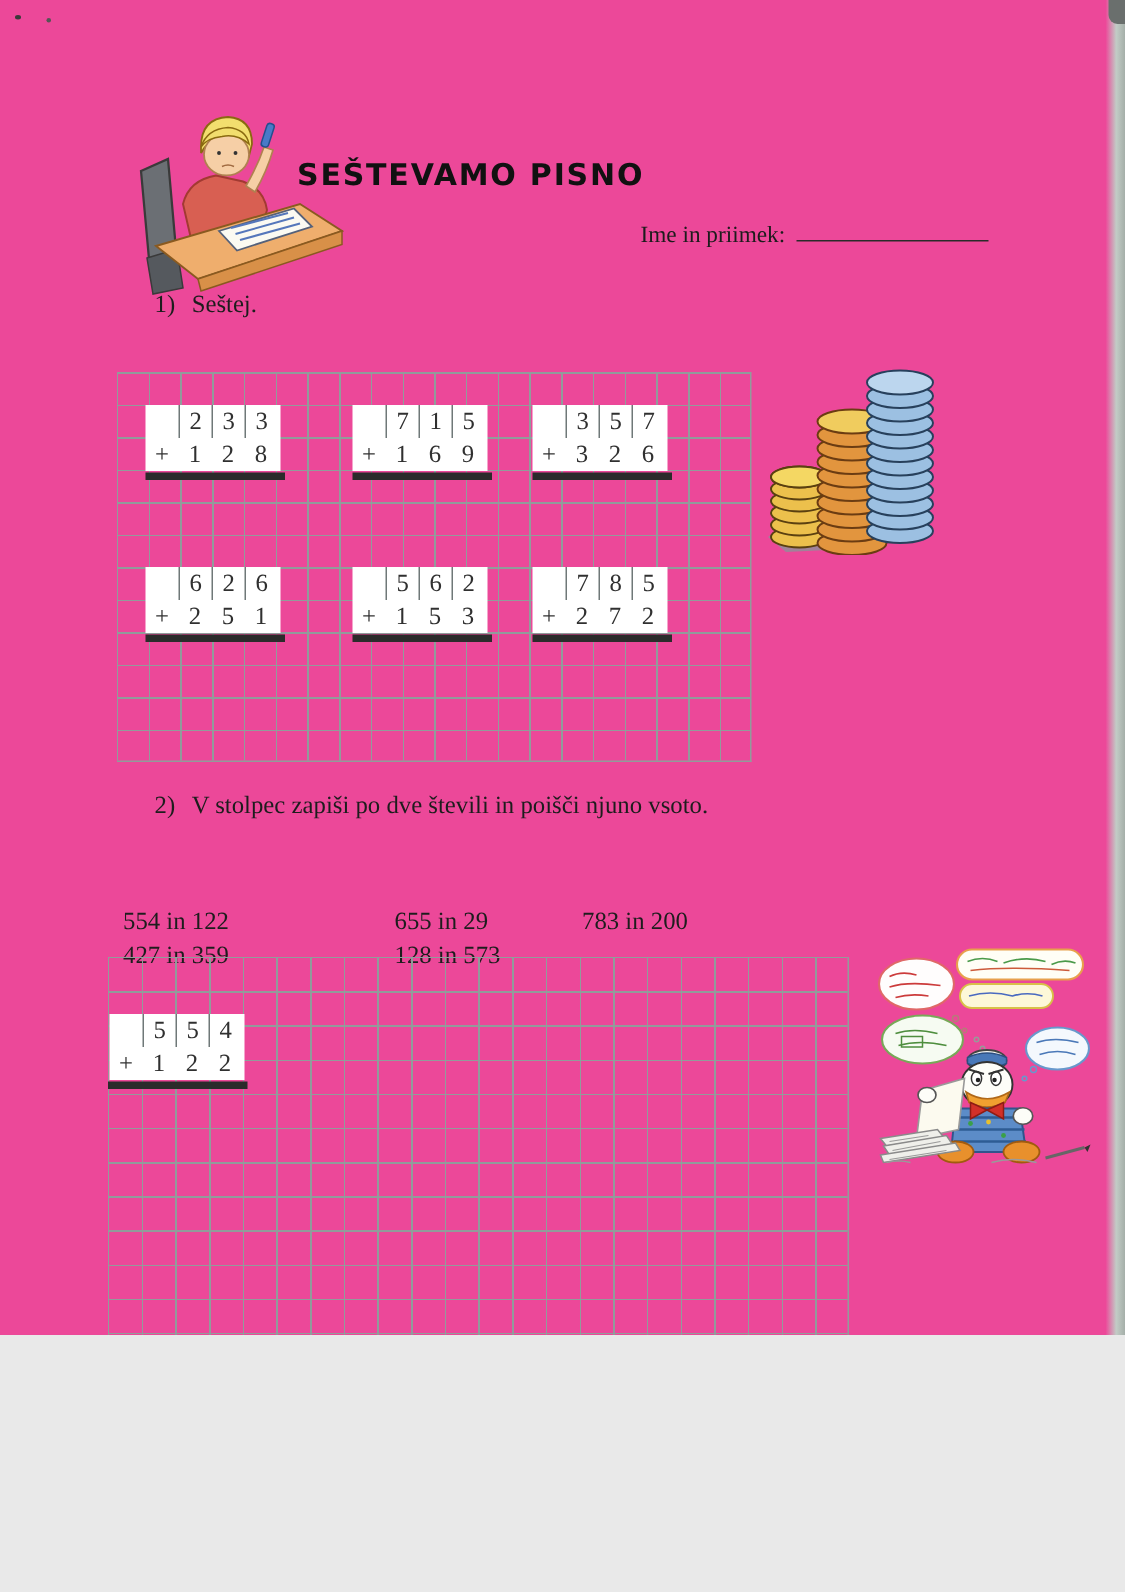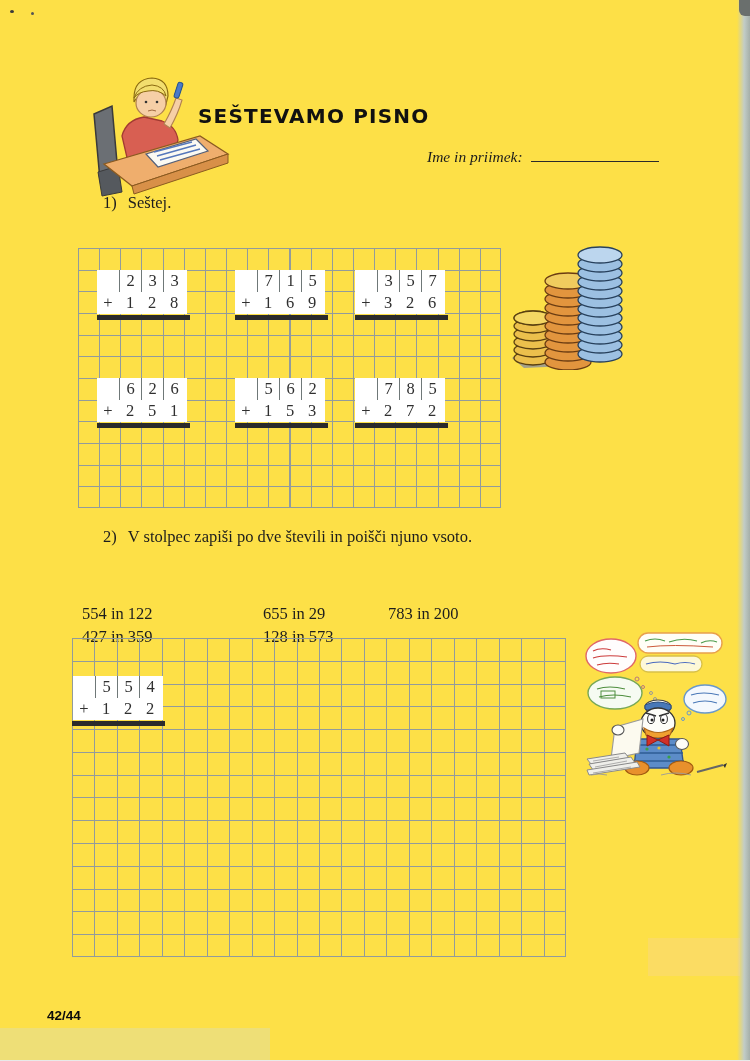--- a/index.html
+++ b/index.html
@@ -1,33 +1,33 @@
 <!DOCTYPE html>
 <html><head>
 <meta charset="utf-8">
 <style>
   html,body{margin:0;padding:0;background:#e9e9e9;}
   *{box-sizing:border-box;}
-  .page{position:relative;width:750px;height:1060px;margin:0 auto;background:#fde047;overflow:hidden;
+  .page{position:relative;width:750px;height:890px;margin:0 auto;background:#ec4899;overflow:hidden;
         font-family:"Liberation Serif",serif;color:#222;padding-left:21px;}
 
   
   .speck{position:absolute;background:#3a3a3a;border-radius:50%;}
   .speck.s1{left:10px;top:10px;width:4px;height:3px;}
   .speck.s2{left:31px;top:12px;width:3px;height:3px;background:#555;}
   .edge-strip{position:absolute;right:0;top:0;width:13px;height:100%;
       background:linear-gradient(to right, rgba(170,180,175,0) 0%, #c2ccc6 55%, #a5afa9 100%);}
   .corner-dark{position:absolute;right:0;top:0;width:11px;height:16px;background:#6a6f6d;border-bottom-left-radius:6px;}
   .tint-bl{position:absolute;left:0;top:1028px;width:270px;height:33px;background:rgba(205,222,233,0.30);}
   .tint-br{position:absolute;left:648px;top:938px;width:92px;height:38px;background:rgba(246,205,200,0.22);}
 
   
   .worksheet-title{position:absolute;left:198px;top:104px;font-family:"DejaVu Sans",sans-serif;
       font-weight:bold;font-size:20px;letter-spacing:1.2px;color:#111;}
-  .name-date{position:absolute;left:427px;top:146px;font-size:15.5px;line-height:22px;color:#1c1c1c;font-style:italic;}
+  .name-date{position:absolute;left:427px;top:146px;font-size:15.5px;line-height:22px;color:#1c1c1c;}
   .name-date .row{white-space:nowrap;}
   .blank-line{display:inline-block;border-bottom:1px solid #2a2a2a;height:14px;vertical-align:baseline;margin-left:8px;}
   .blank-line.name{width:128px;}
   .blank-line.date{width:130px;}
 
   .instruction{position:absolute;font-size:16.5px;color:#1d1d1d;white-space:nowrap;}
   .instr1{left:103px;top:193px;}
   .instr2{left:103px;top:527px;}
   .instruction .num{margin-right:11px;}
 

